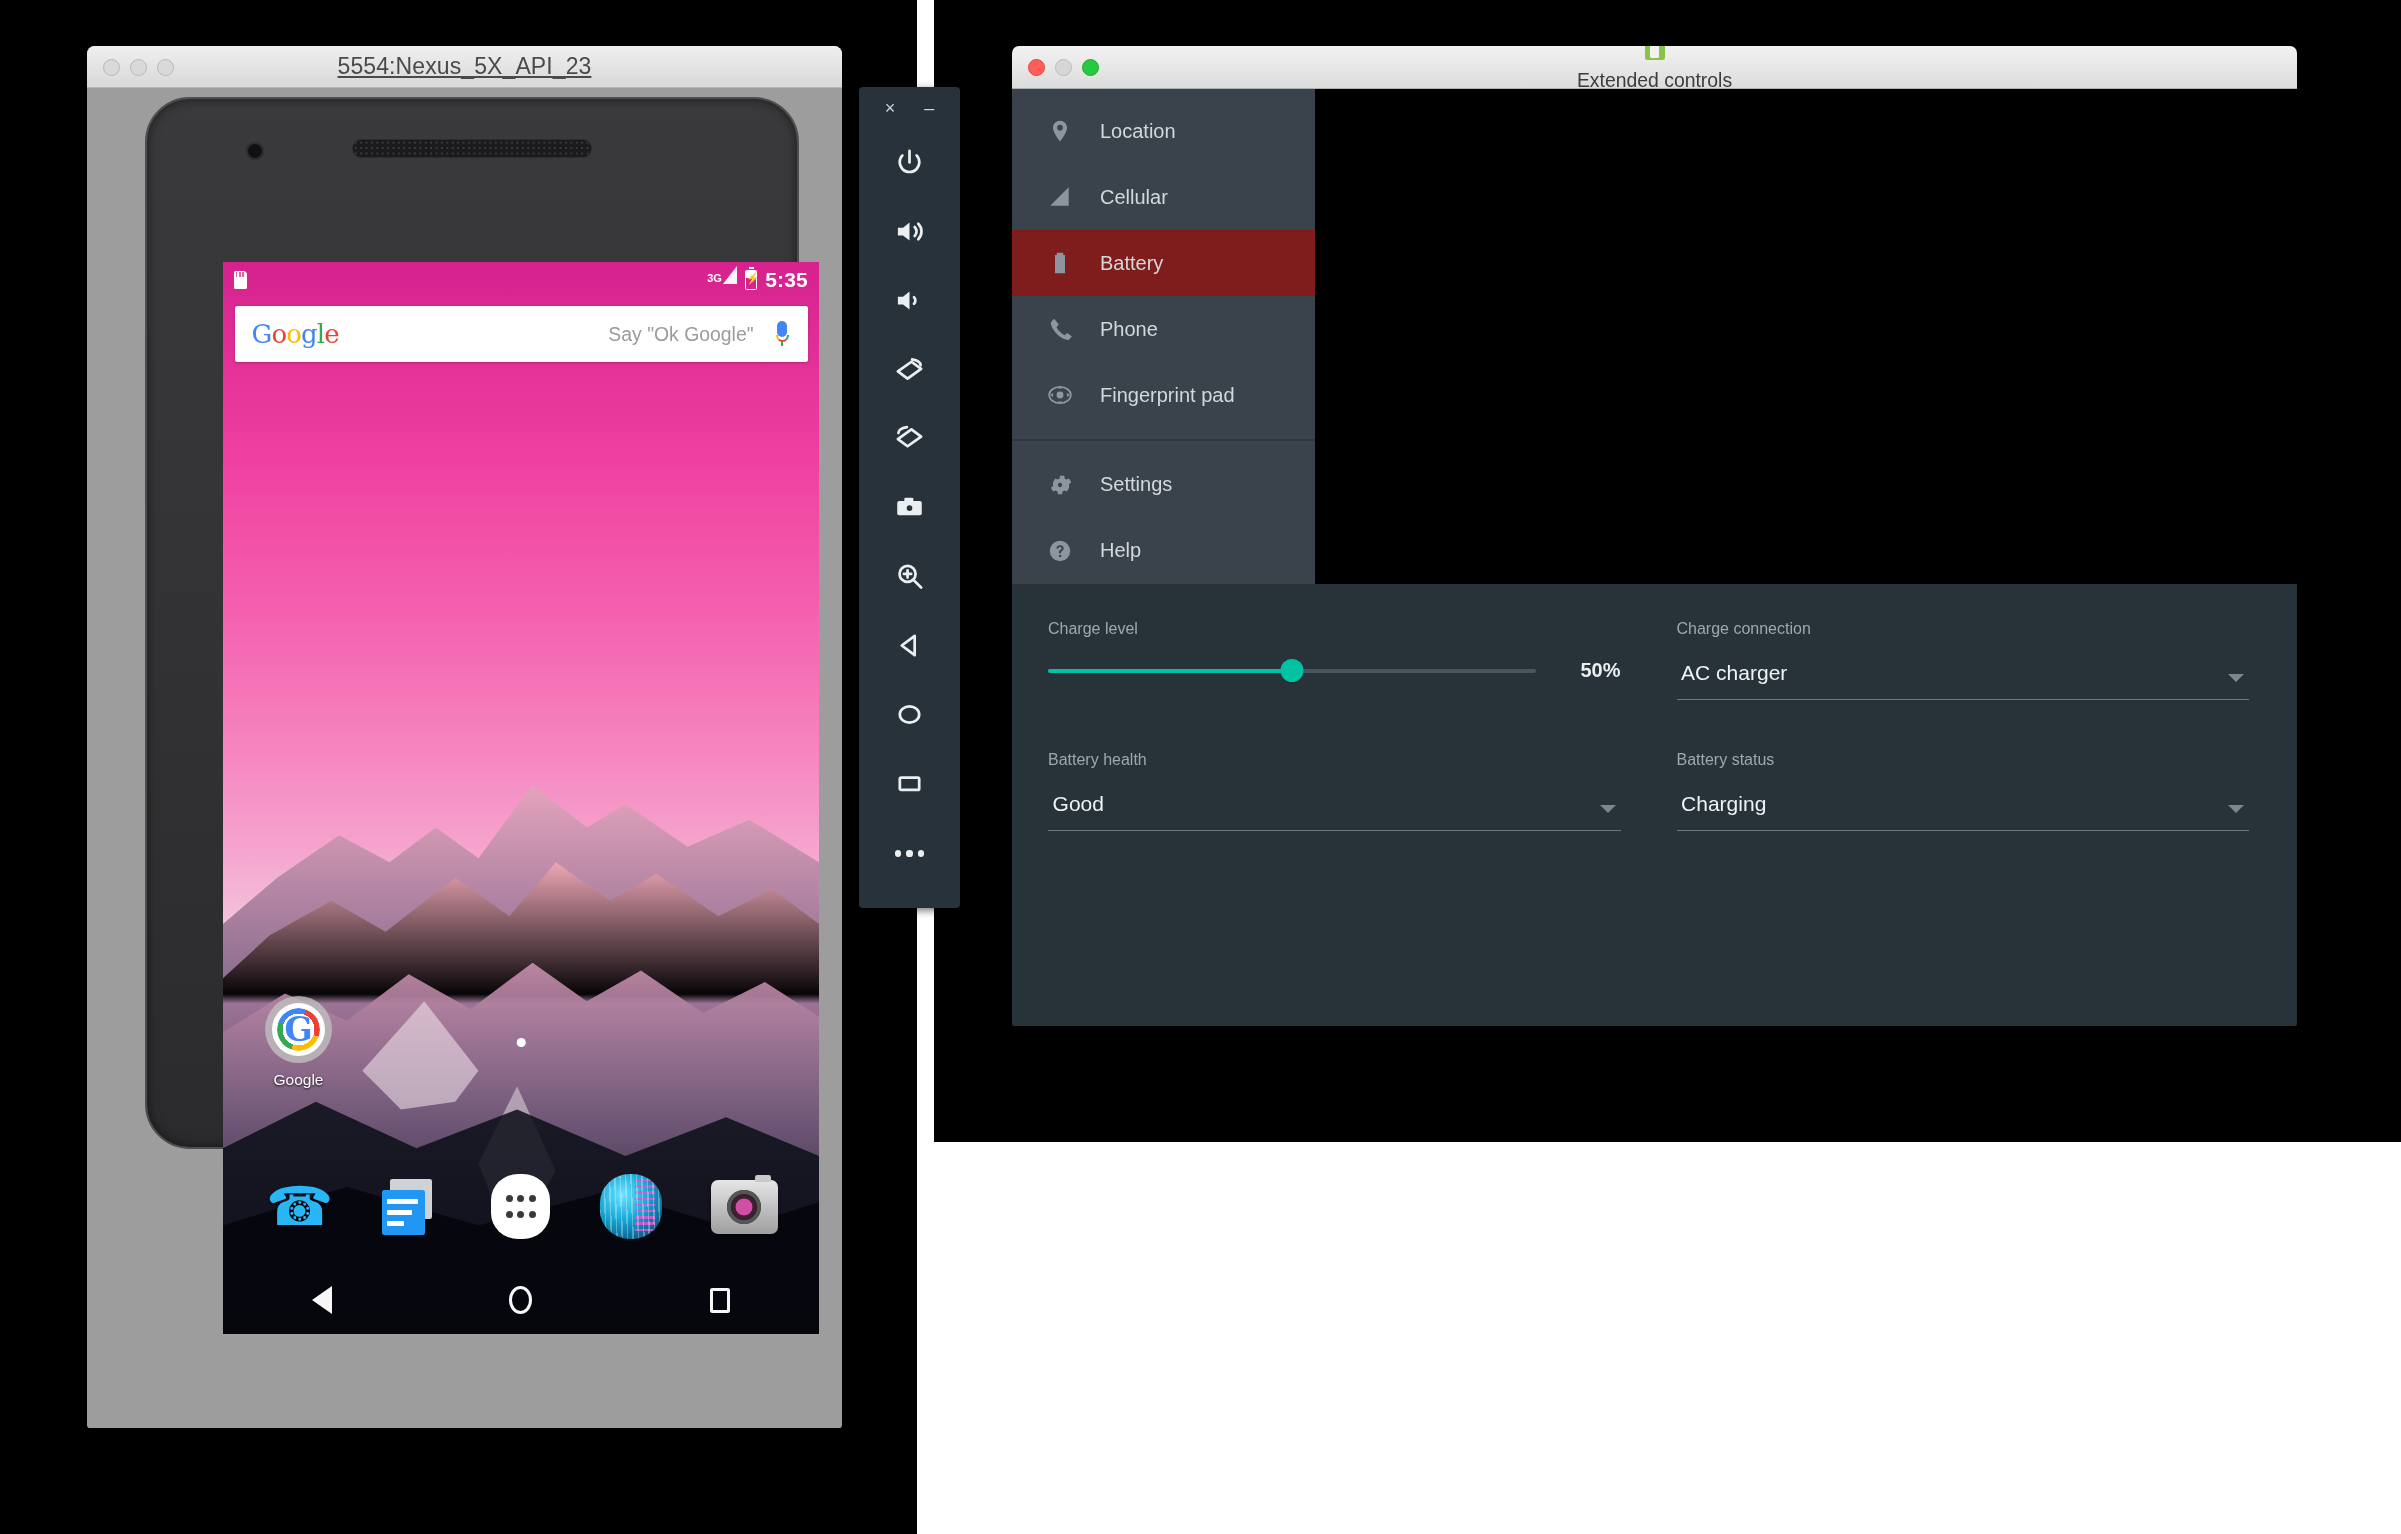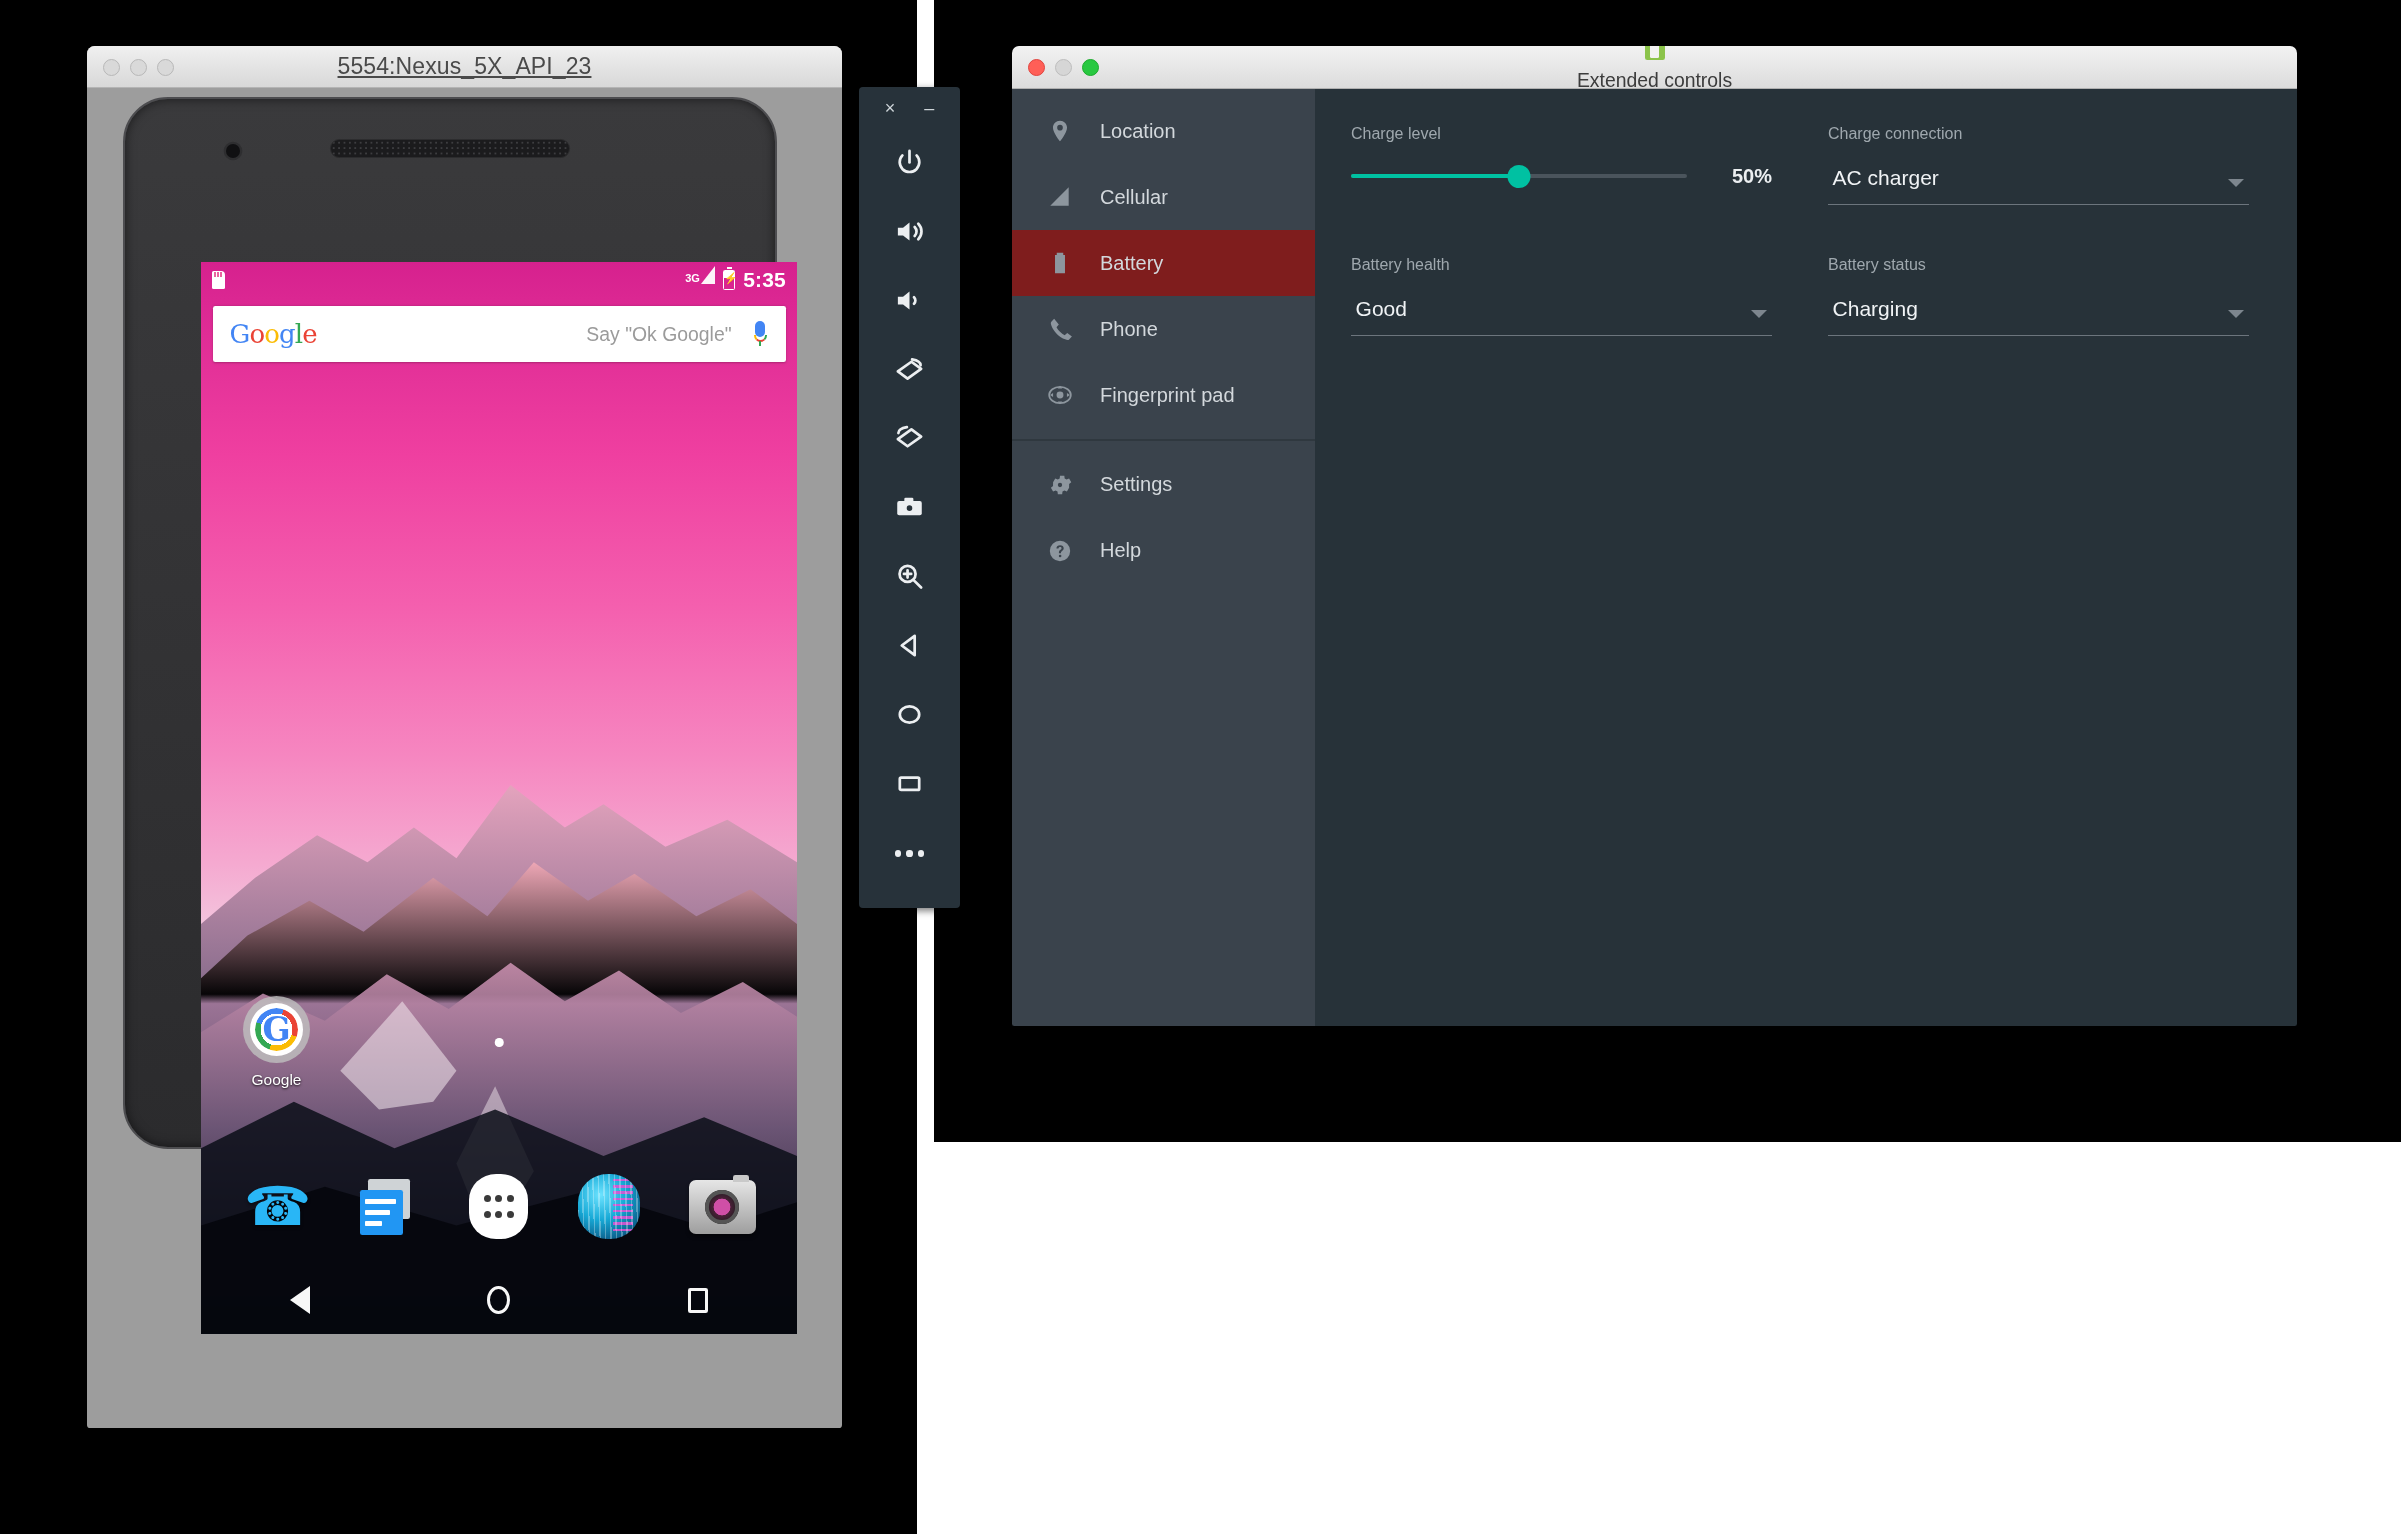--- a/index.html
+++ b/index.html
@@ -33,21 +33,21 @@
     border-bottom: 0.8px solid #b4b4b4;
     display: flex; align-items: center;
   }
   .tl-dots { position: absolute; left: 15.5px; top: 0; height: 42px; display: flex; align-items: center; gap: 10px; }
   .tl-dot { width: 17px; height: 17px; border-radius: 50%; background: #d9d9d9; border: 0.8px solid #b8b8b8; }
   .emu-title {
     width: 100%; text-align: center; font-size: 23px; color: #4a4a4a; letter-spacing: 0.1px; text-decoration: underline;
   }
 
   .device-body {
-    position: absolute; left: 36px; top: 51px; width: 654px; height: 1052px;
+    position: absolute; left: 58px; top: 51px; width: 654px; height: 1052px;
     background: linear-gradient(#3a3a3c, #2b2b2d);
     border-radius: 45px;
     border: 2.3px solid #4d4d50;
     box-shadow: inset 0 0 11px rgba(0,0,0,.55);
   }
   .dev-cam { position: absolute; left: 101px; top: 45px; width: 14px; height: 14px; border-radius: 50%;
              background: #101012; box-shadow: 0 0 0 2.3px #2e2e30; }
   .dev-speaker {
     position: absolute; left: 50%; transform: translateX(-50%); top: 40px;
     width: 240px; height: 18.6px; border-radius: 9.3px; background: #1b1b1d;
@@ -218,21 +218,21 @@
   .ec-tl i { width: 17px; height: 17px; border-radius: 50%; display:block; }
   .ec-tl .red { background: #ff5f57; border:0.8px solid #e0443e;}
   .ec-tl .yellow { background: #d6d6d6; border:0.8px solid #bdbdbd;}
   .ec-tl .green { background: #28c840; border:0.8px solid #1dab2d;}
   .ec-title-wrap { width: 100%; display:flex; align-items:center; justify-content:center; gap: 9.3px; flex-direction: column;}
   .ec-appicon { width: 20px; height: 18.6px; background: #8bc34a; border-radius: 2.3px; position: relative;}
   .ec-appicon::after { content:""; position:absolute; left:5.4px; top:2.3px; width:9.3px; height:14px;
                        background:#f2f2f2; border-radius: 1.5px; }
   .ec-title { font-size: 19.4px; color: #3c3c3c;}
 
-  .ec-body { display: flex; height: 938px; }
+  .ec-body { display: flex; height: 938px; flex-direction: column; }
   .ec-sidebar { width: 303px; background: #3a434c; padding-top: 9.3px; }
   .ec-item { height: 66px; display: flex; align-items: center; padding-left: 34px; gap: 26px; cursor: pointer; }
   .ec-item.selected { background: #7f1d1d; }
   .ec-item .lbl { color: #d3d8dc; font-size: 20px; }
   .ec-item .ic { width: 28px; height: 28px; display:flex; align-items:center; justify-content:center;}
   .ec-item .ic svg { width: 26px; height: 26px; fill: #8d969e; }
   .ec-divider { height: 1.5px; background: #2f383f; margin: 11px 0; }
 
   .ec-main { flex: 1; background: #273239; padding: 36px 48px 0 36px; }
   .ec-grid { display: grid; grid-template-columns: 1fr 1fr; column-gap: 56px; row-gap: 6.2px; }

